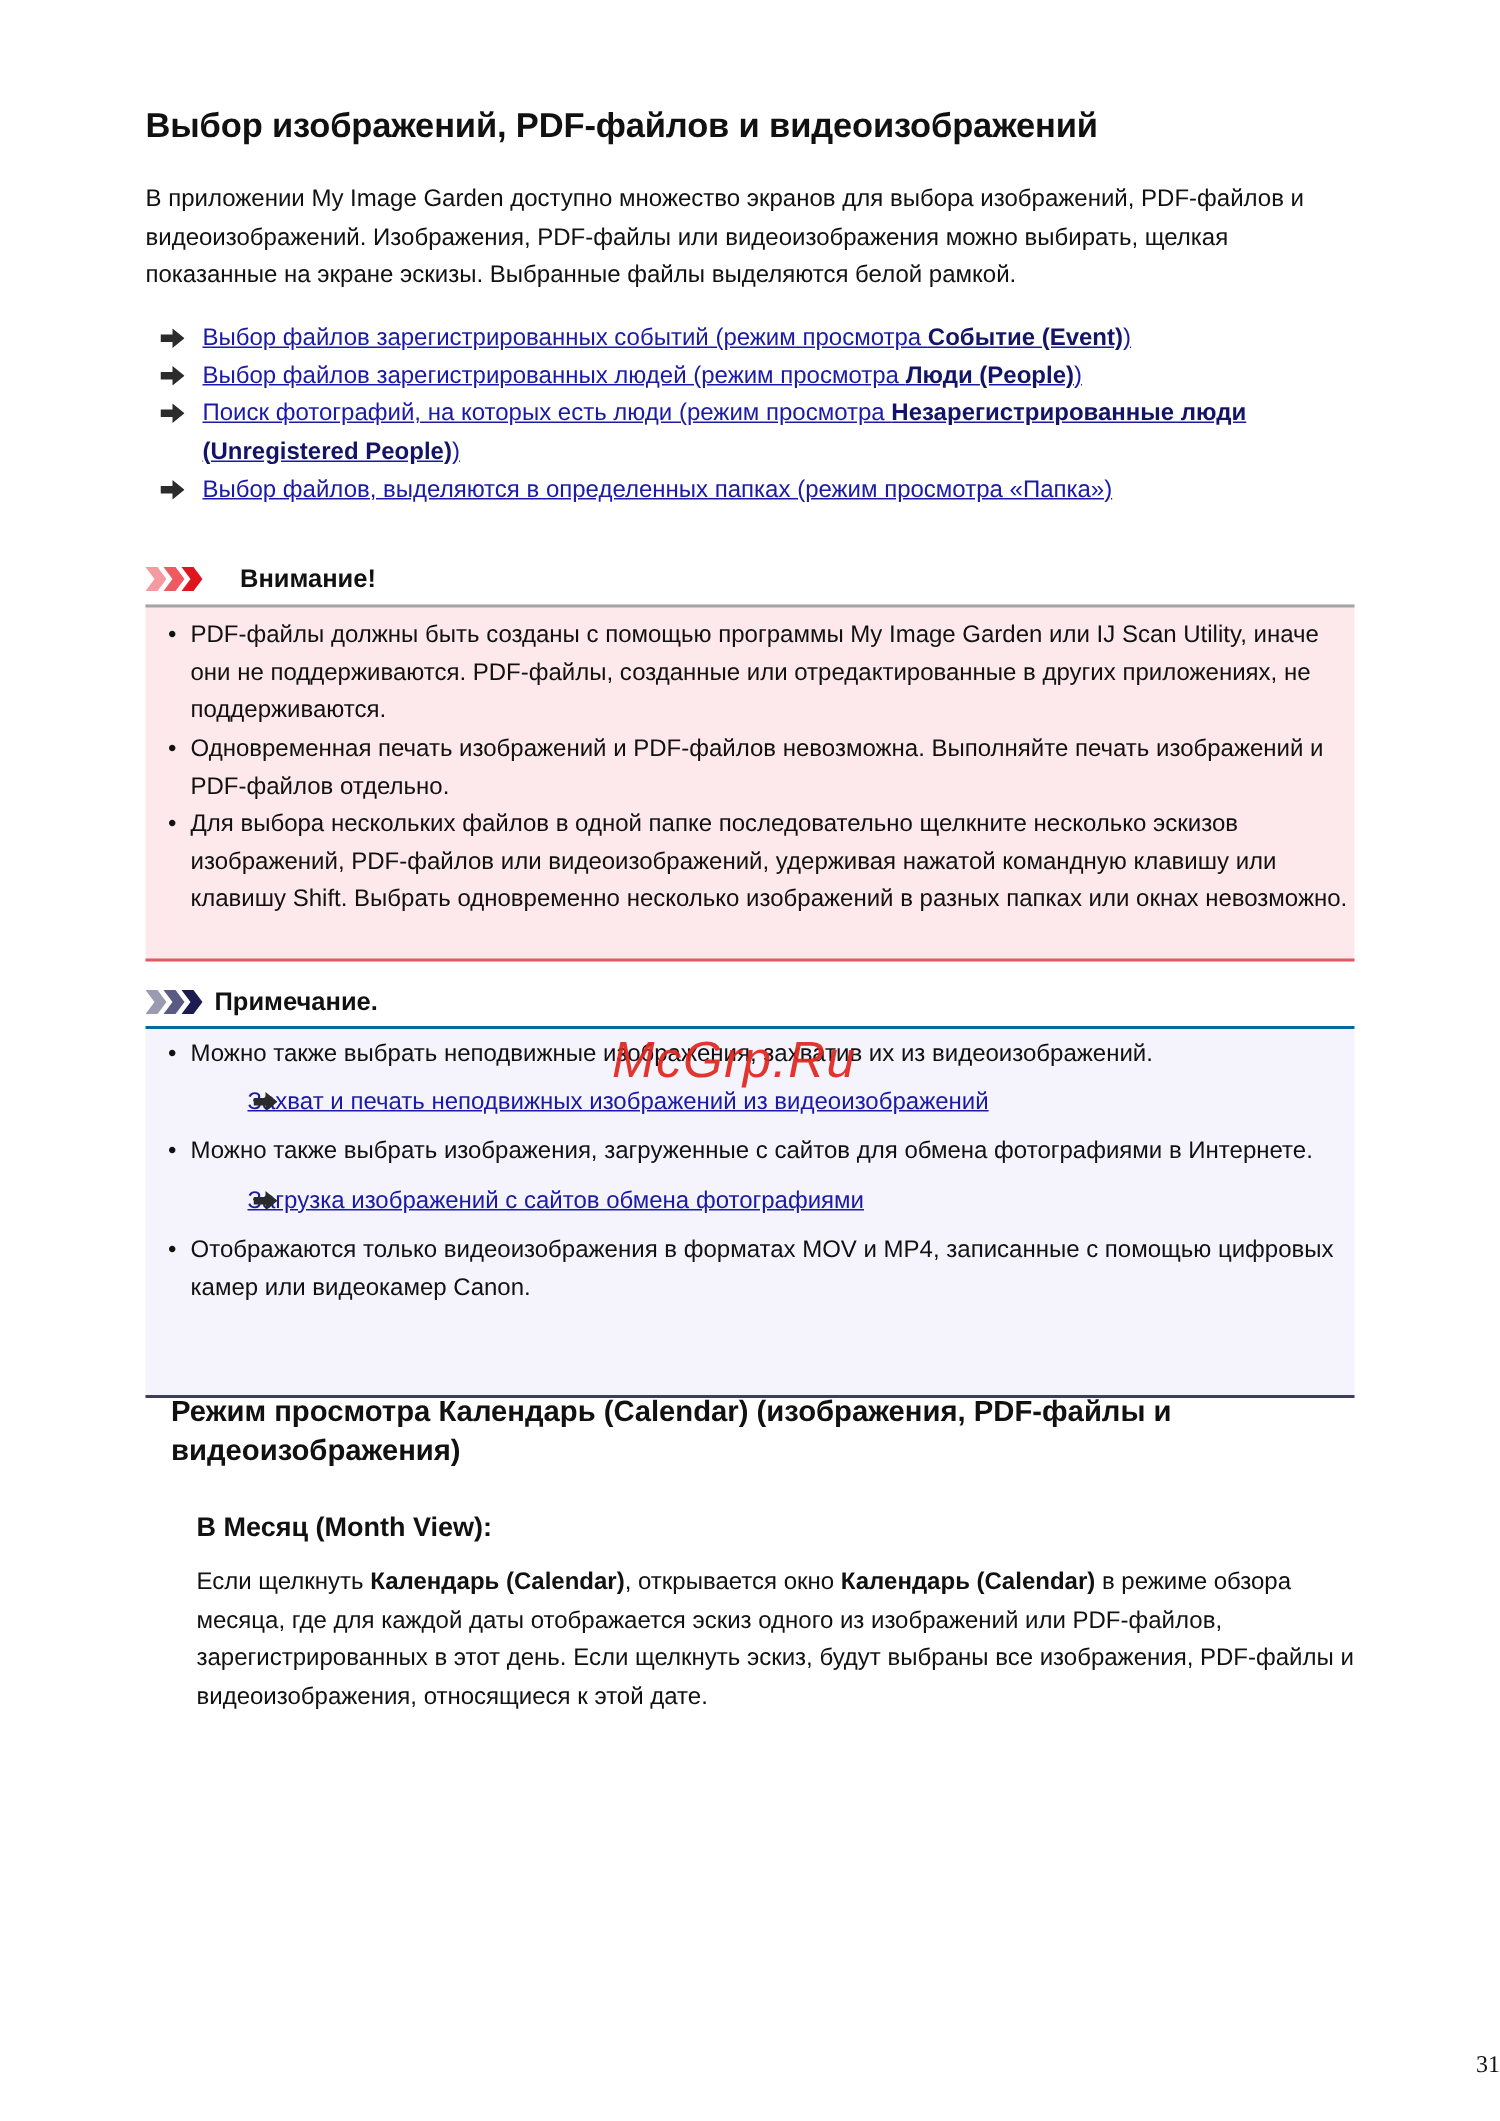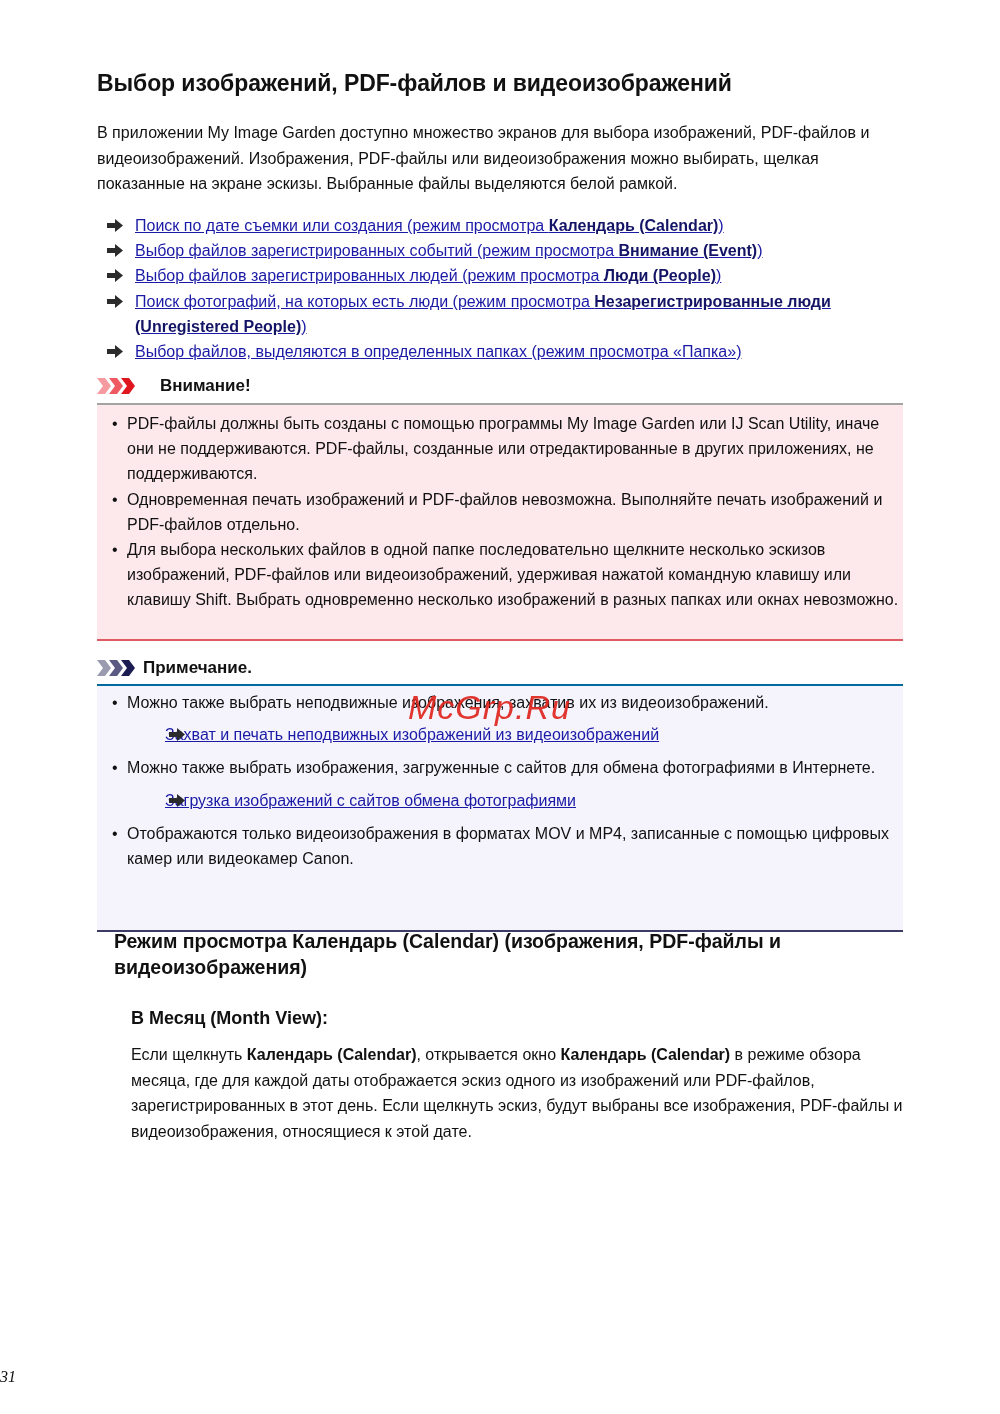--- a/index.html
+++ b/index.html
@@ -66,22 +66,22 @@
   .body2 {
     position: absolute; left: 34px; top: 1042px; width: 772px; margin: 0;
     font-size: 16px; line-height: 25.5px;
   }
   .watermark {
     position: absolute; left: 408px; top: 688px;
     font-size: 34px; font-style: italic; color: #e0261e; opacity: 0.92;
     font-family: "Liberation Sans", sans-serif; letter-spacing: 1px;
   }
   .pagenum {
-    position: absolute; left: 0; width: 1000px; top: 1368px; text-align: left;
-    font-family: "Liberation Serif", serif; font-size: 16px; font-style: italic;
+    position: absolute; left: 0; width: 1000px; top: 1368px; text-align: right;
+    font-family: "Liberation Serif", serif; font-size: 16px;
   }
 </style>
 </head>
 <body>
 
 <svg width="0" height="0" style="position:absolute">
   <defs>
     <symbol id="arr" viewBox="0 0 16 13">
       <path d="M0 4 H8 V0 L16 6.5 L8 13 V9 H0 Z" fill="#2b2b2b"></path>
     </symbol>
@@ -92,27 +92,21 @@
 
   <h1 class="title">Выбор изображений, PDF-файлов и видеоизображений</h1>
 
   <p class="intro">В приложении My Image Garden доступно множество экранов для выбора изображений, PDF-файлов и видеоизображений. Изображения, PDF-файлы или видеоизображения можно выбирать, щелкая показанные на экране эскизы. Выбранные файлы выделяются белой рамкой.</p>
 
   <ul class="links">
     <li>
       <svg class="arrow">
           <use href="#arr"></use>
         </svg>
-      <a class="lnk" href="#"><span>Поиск по дате съемки или создания (режим просмотра </span><b>Календарь (Calendar)</b><span>)</span></a>
-    </li>
-    <li>
-      <svg class="arrow">
-          <use href="#arr"></use>
-        </svg>
-      <a class="lnk" href="#"><span>Выбор файлов зарегистрированных событий (режим просмотра </span><b>Внимание (Event)</b><span>)</span></a>
+      <a class="lnk" href="#"><span>Выбор файлов зарегистрированных событий (режим просмотра </span><b>Событие (Event)</b><span>)</span></a>
     </li>
     <li>
       <svg class="arrow">
           <use href="#arr"></use>
         </svg>
       <a class="lnk" href="#"><span>Выбор файлов зарегистрированных людей (режим просмотра </span><b>Люди (People)</b><span>)</span></a>
     </li>
     <li>
       <svg class="arrow">
           <use href="#arr"></use>

